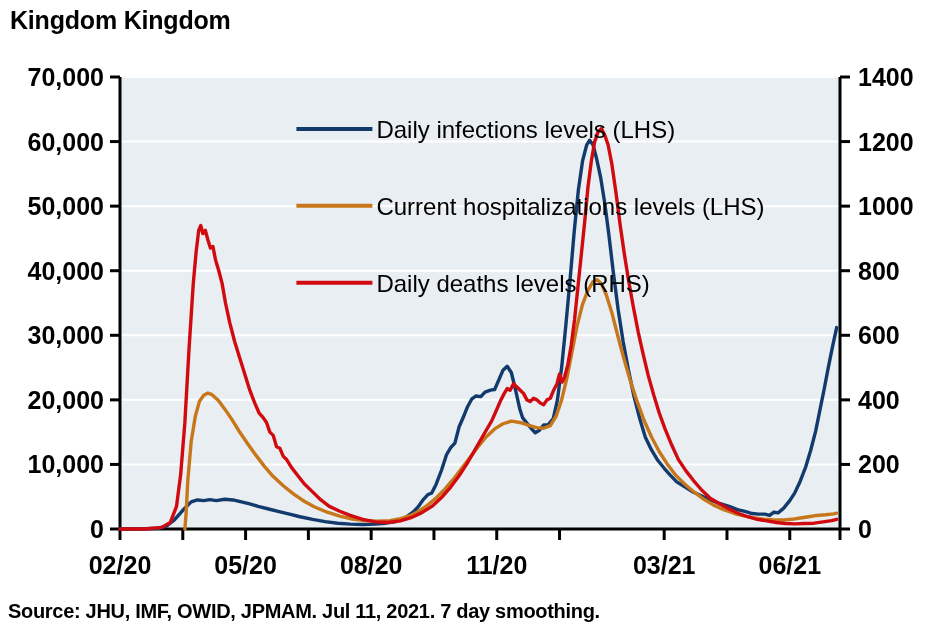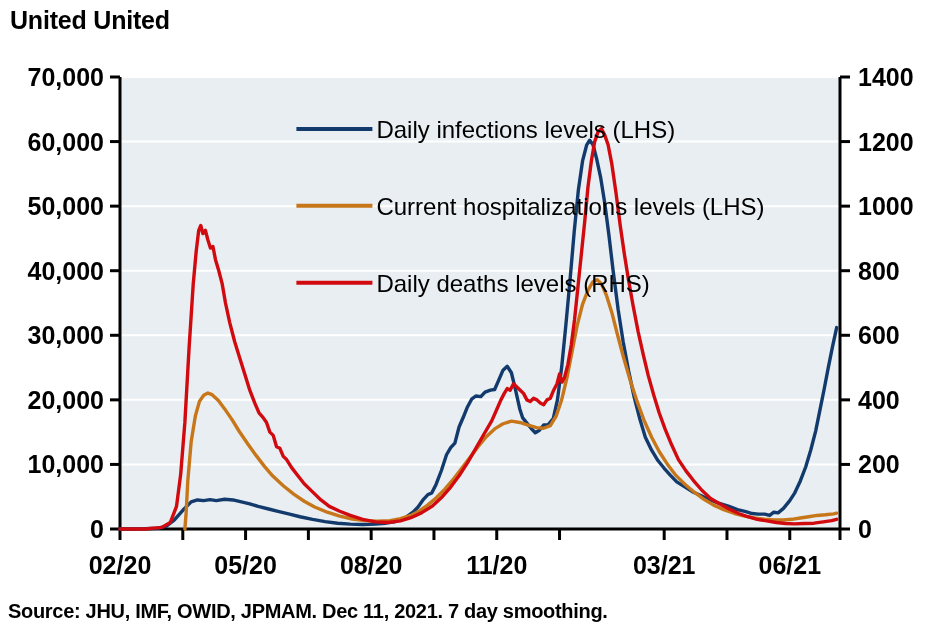--- a/index.html
+++ b/index.html
@@ -71,21 +71,21 @@
     stroke-width: 3;
   }
   .gridline {
     stroke: #ffffff;
     stroke-width: 2;
   }
 </style>
 </head>
 <body>
 
-<div id="page-title">United United</div>
+<div id="page-title">Kingdom Kingdom</div>
 
 <div id="chart-area">
     <svg width="938" height="540" viewBox="0 0 938 540">
       <rect x="120" y="25" width="720" height="452" fill="#e8eef1"></rect>
       <line x1="120" y1="412.42857142857144" x2="840" y2="412.42857142857144" class="gridline"></line>
       <line x1="120" y1="347.8571428571429" x2="840" y2="347.8571428571429" class="gridline"></line>
       <line x1="120" y1="283.28571428571433" x2="840" y2="283.28571428571433" class="gridline"></line>
       <line x1="120" y1="218.71428571428572" x2="840" y2="218.71428571428572" class="gridline"></line>
       <line x1="120" y1="154.1428571428571" x2="840" y2="154.1428571428571" class="gridline"></line>
       <line x1="120" y1="89.57142857142861" x2="840" y2="89.57142857142861" class="gridline"></line>
@@ -154,13 +154,13 @@
         <line x1="296.4" y1="153.82" x2="372.4" y2="153.82" stroke="#c8761a" class="legend-swatch"></line>
         <text x="376.4" y="162.82" class="legend-label">Current hospitalizations levels (LHS)</text>
       </g>
       <g>
         <line x1="296.4" y1="230.65999999999997" x2="372.4" y2="230.65999999999997" stroke="#d10a10" class="legend-swatch"></line>
         <text x="376.4" y="239.65999999999997" class="legend-label">Daily deaths levels (RHS)</text>
       </g>
     </svg>
   </div>
 
-<div id="source-line">Source: JHU, IMF, OWID, JPMAM. Dec 11, 2021. 7 day smoothing.</div>
+<div id="source-line">Source: JHU, IMF, OWID, JPMAM. Jul 11, 2021. 7 day smoothing.</div>
 
 </body></html>

